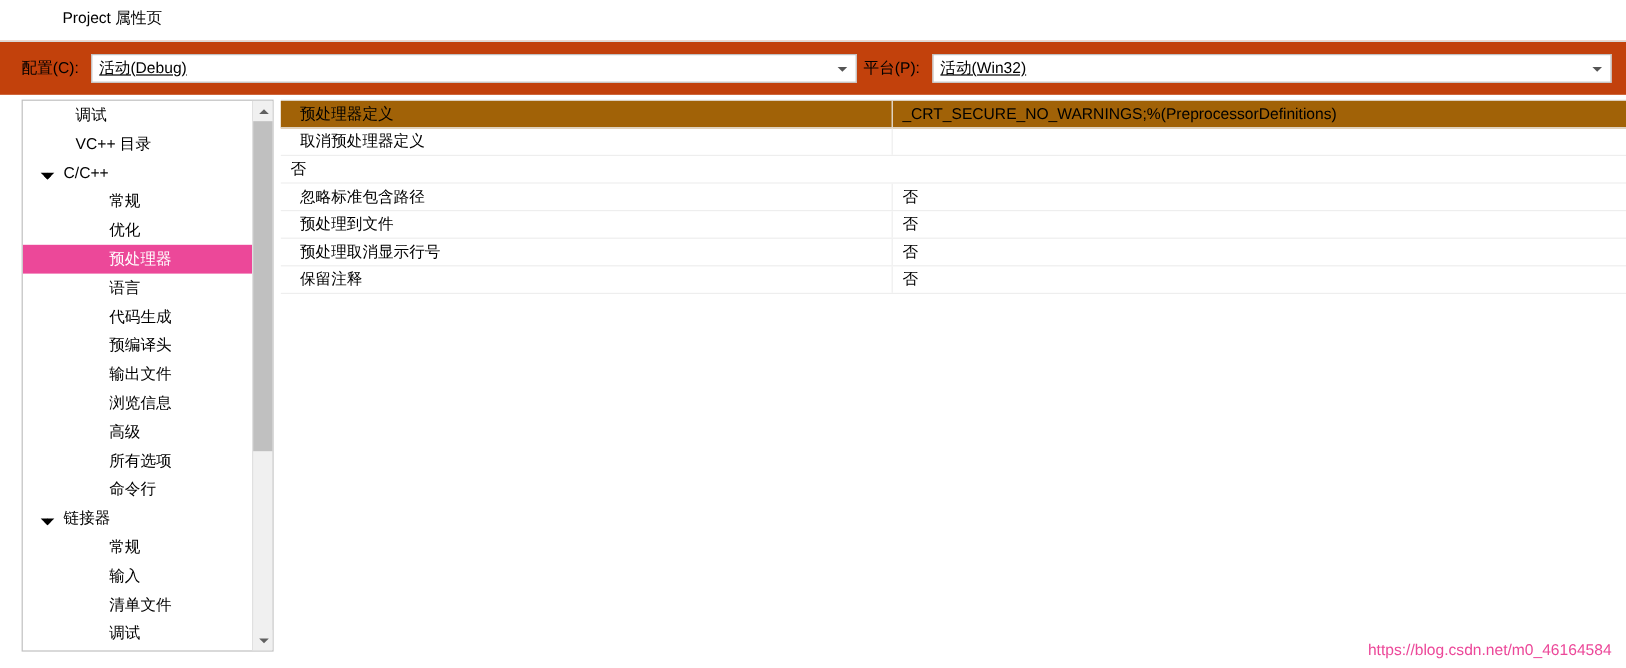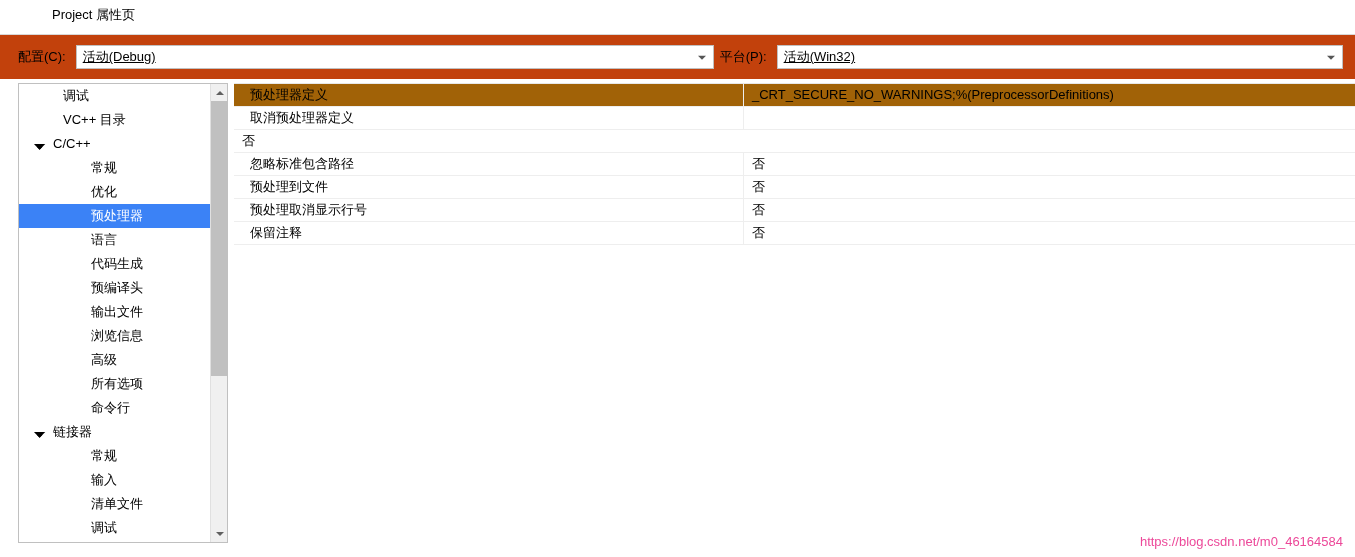--- a/index.html
+++ b/index.html
@@ -149,21 +149,21 @@
       height: 0;
       border-top: 4px solid #000;
       border-left: 4px solid #000;
       border-right: 4px solid transparent;
       border-bottom: 4px solid transparent;
       transform: rotate(-135deg) translate(1px, -1px);
       margin-right: 8px;
       margin-left: -16px;
     }
     .tree-item.selected {
-      background: #3b82f6;
+      background: #ec4899;
       color: #ffffff;
     }
     .property-panel {
       flex: 1;
       margin-top: 4px;
       border-top: 1px solid #e8e8e8;
     }
     .prop-table {
       width: 100%;
       border-collapse: collapse;

